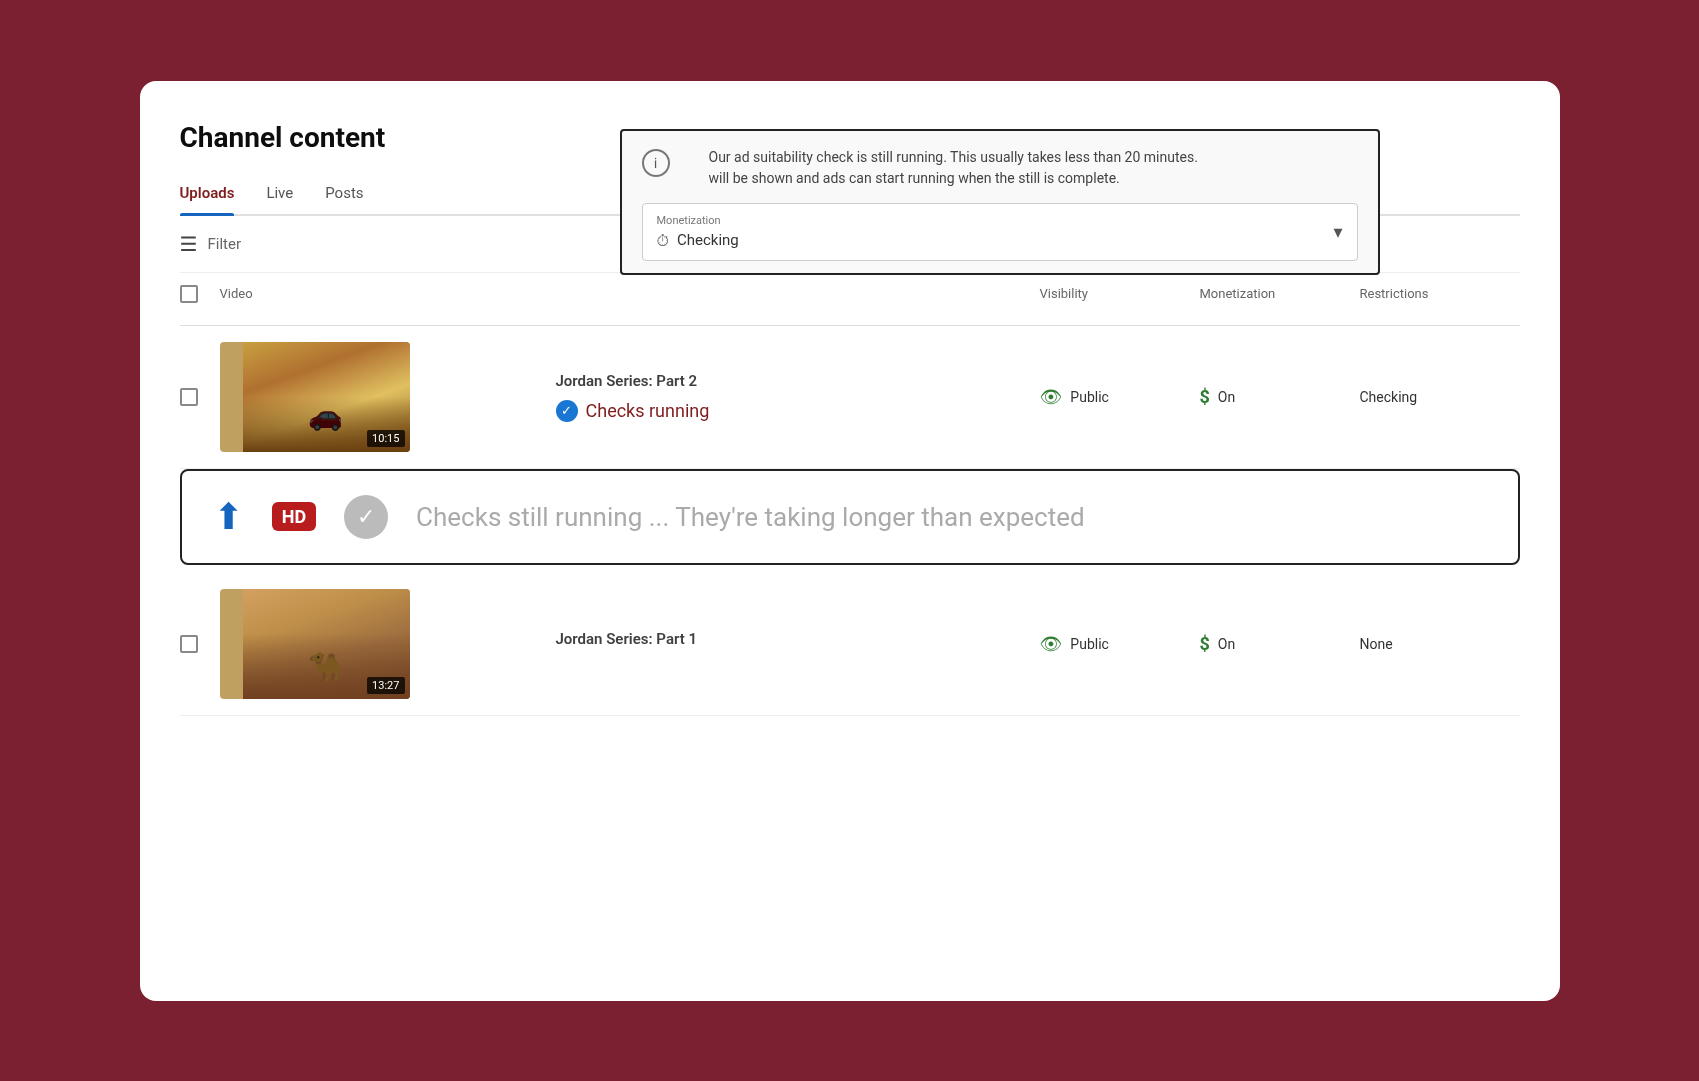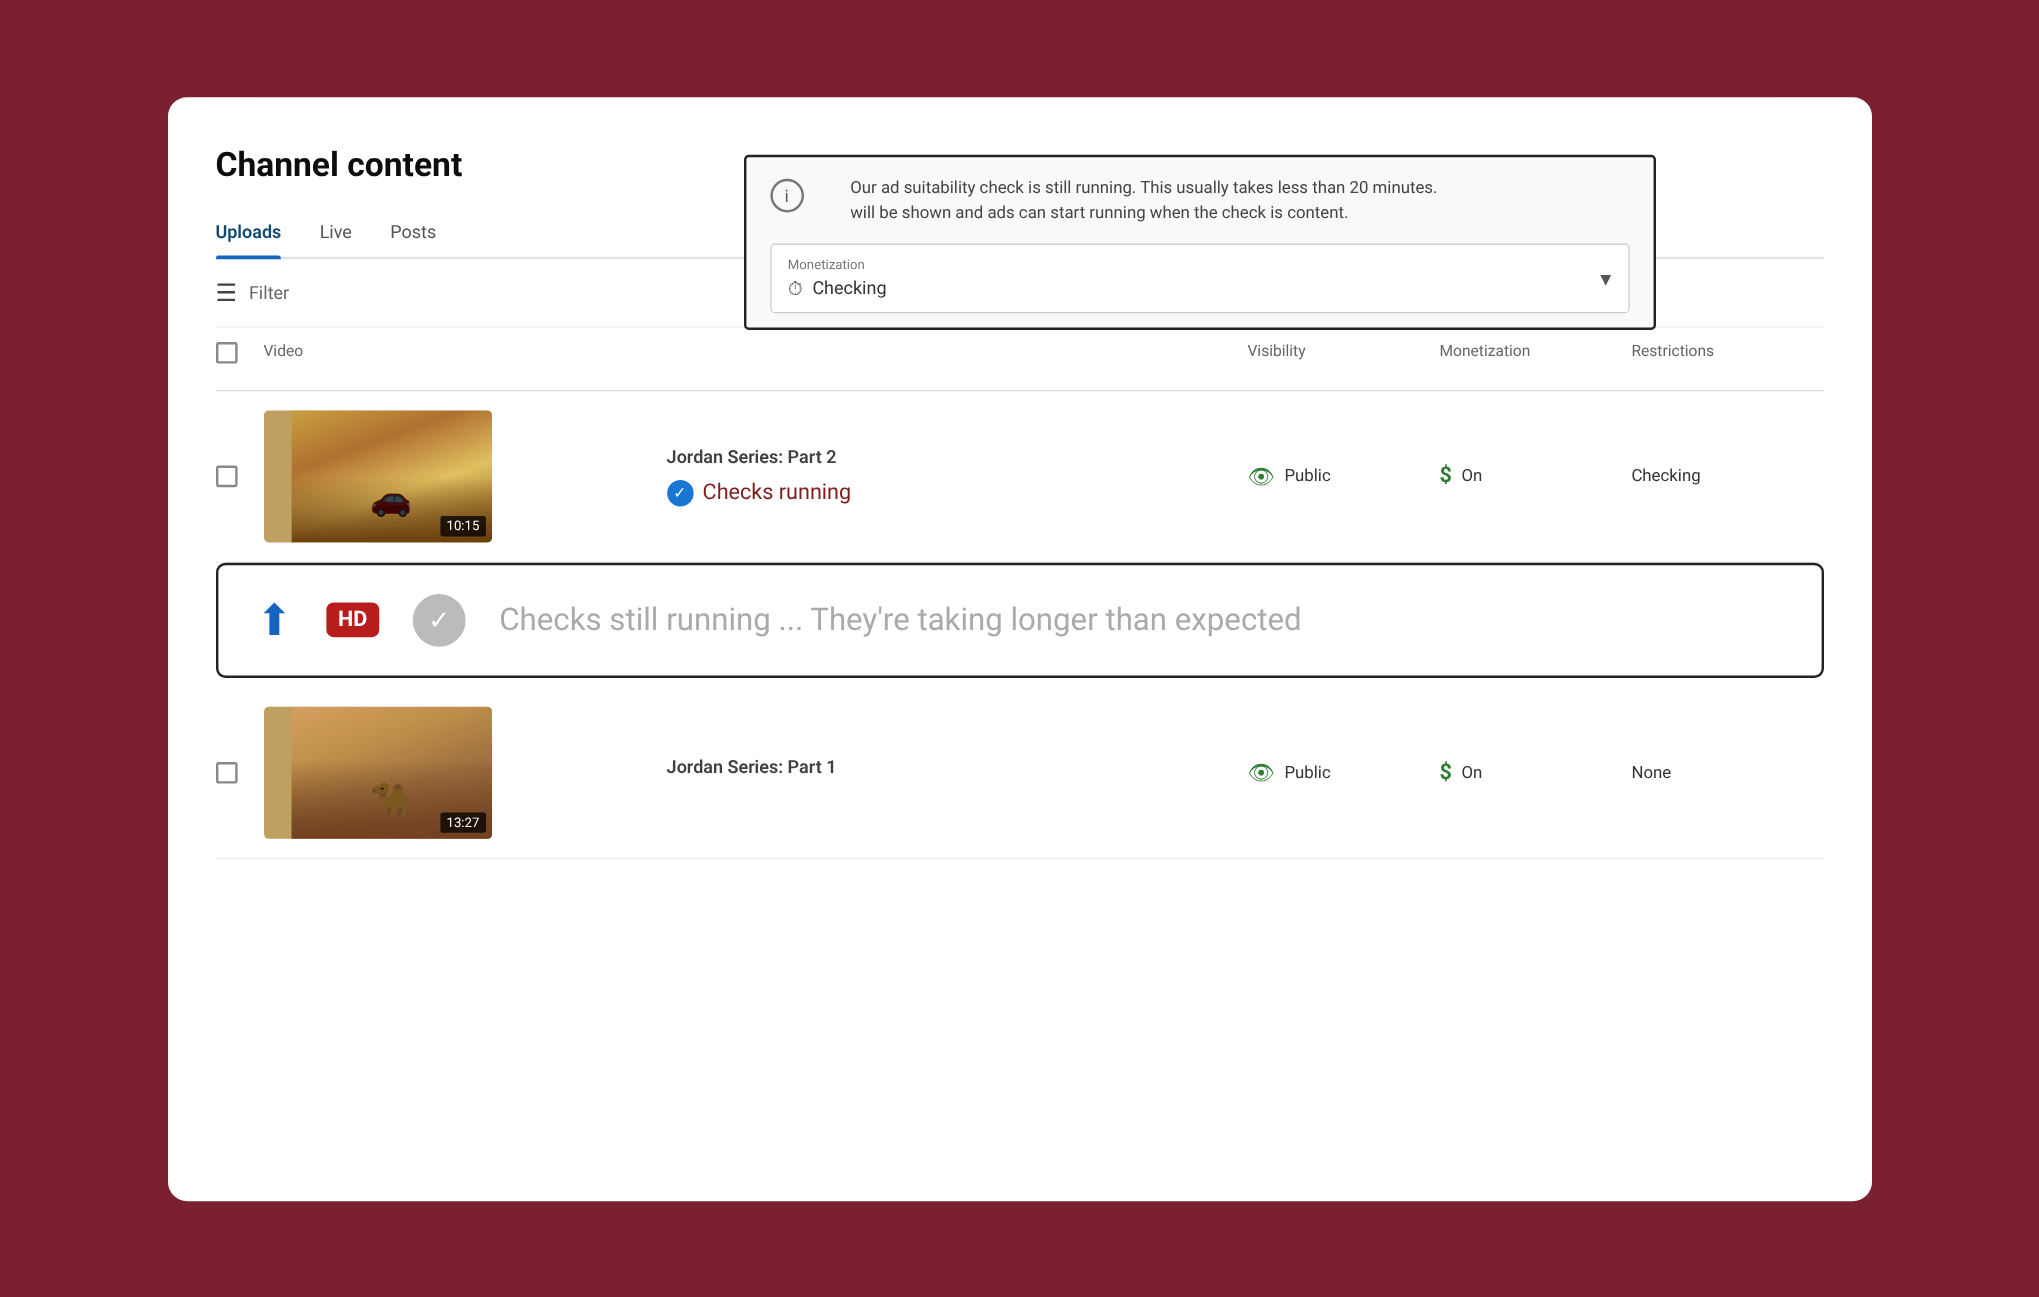--- a/index.html
+++ b/index.html
@@ -104,21 +104,21 @@
       margin-top: 4px;
     }
     .tab {
       padding: 10px 0 12px 0;
       font-size: 15px;
       color: #555;
       cursor: pointer;
       position: relative;
     }
     .tab.active {
-      color: #0c4a6e;
+      color: #7f1d1d;
       font-weight: 600;
     }
     .tab.active::after {
       content: '';
       position: absolute;
       bottom: -2px;
       left: 0;
       right: 0;
       height: 3px;
       background: #1565c0;
@@ -358,21 +358,21 @@
 
   <h1 class="page-title">Channel content</h1>
 
   <div class="notification-banner">
     <div class="notification-row">
       <div class="info-circle">
         <span>ℹ</span>
       </div>
       <div class="notification-text">
         <span>Our ad suitability check is still running. This usually takes less than 20 minutes.</span><br>
-        <span>will be shown and ads can start running when the check is content.</span>
+        <span>will be shown and ads can start running when the still is complete.</span>
       </div>
     </div>
     <div class="monetization-dropdown">
       <div>
         <div class="monetization-label-small">Monetization</div>
         <div class="monetization-value">
           <span class="clock-icon">⏱</span>
           <span>Checking</span>
         </div>
       </div>

